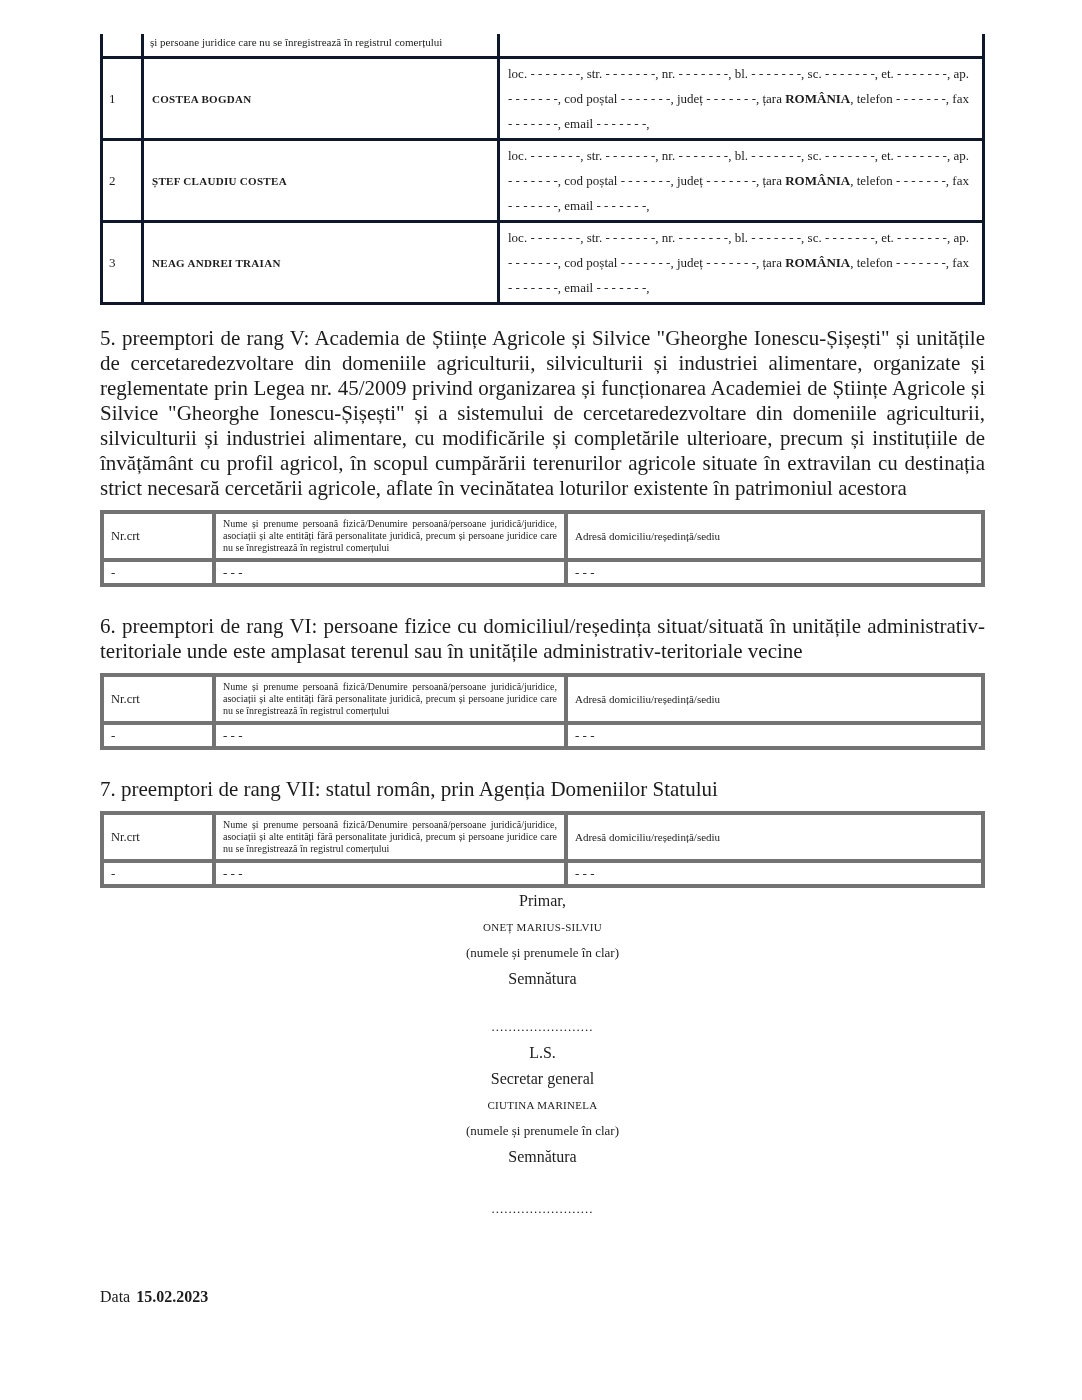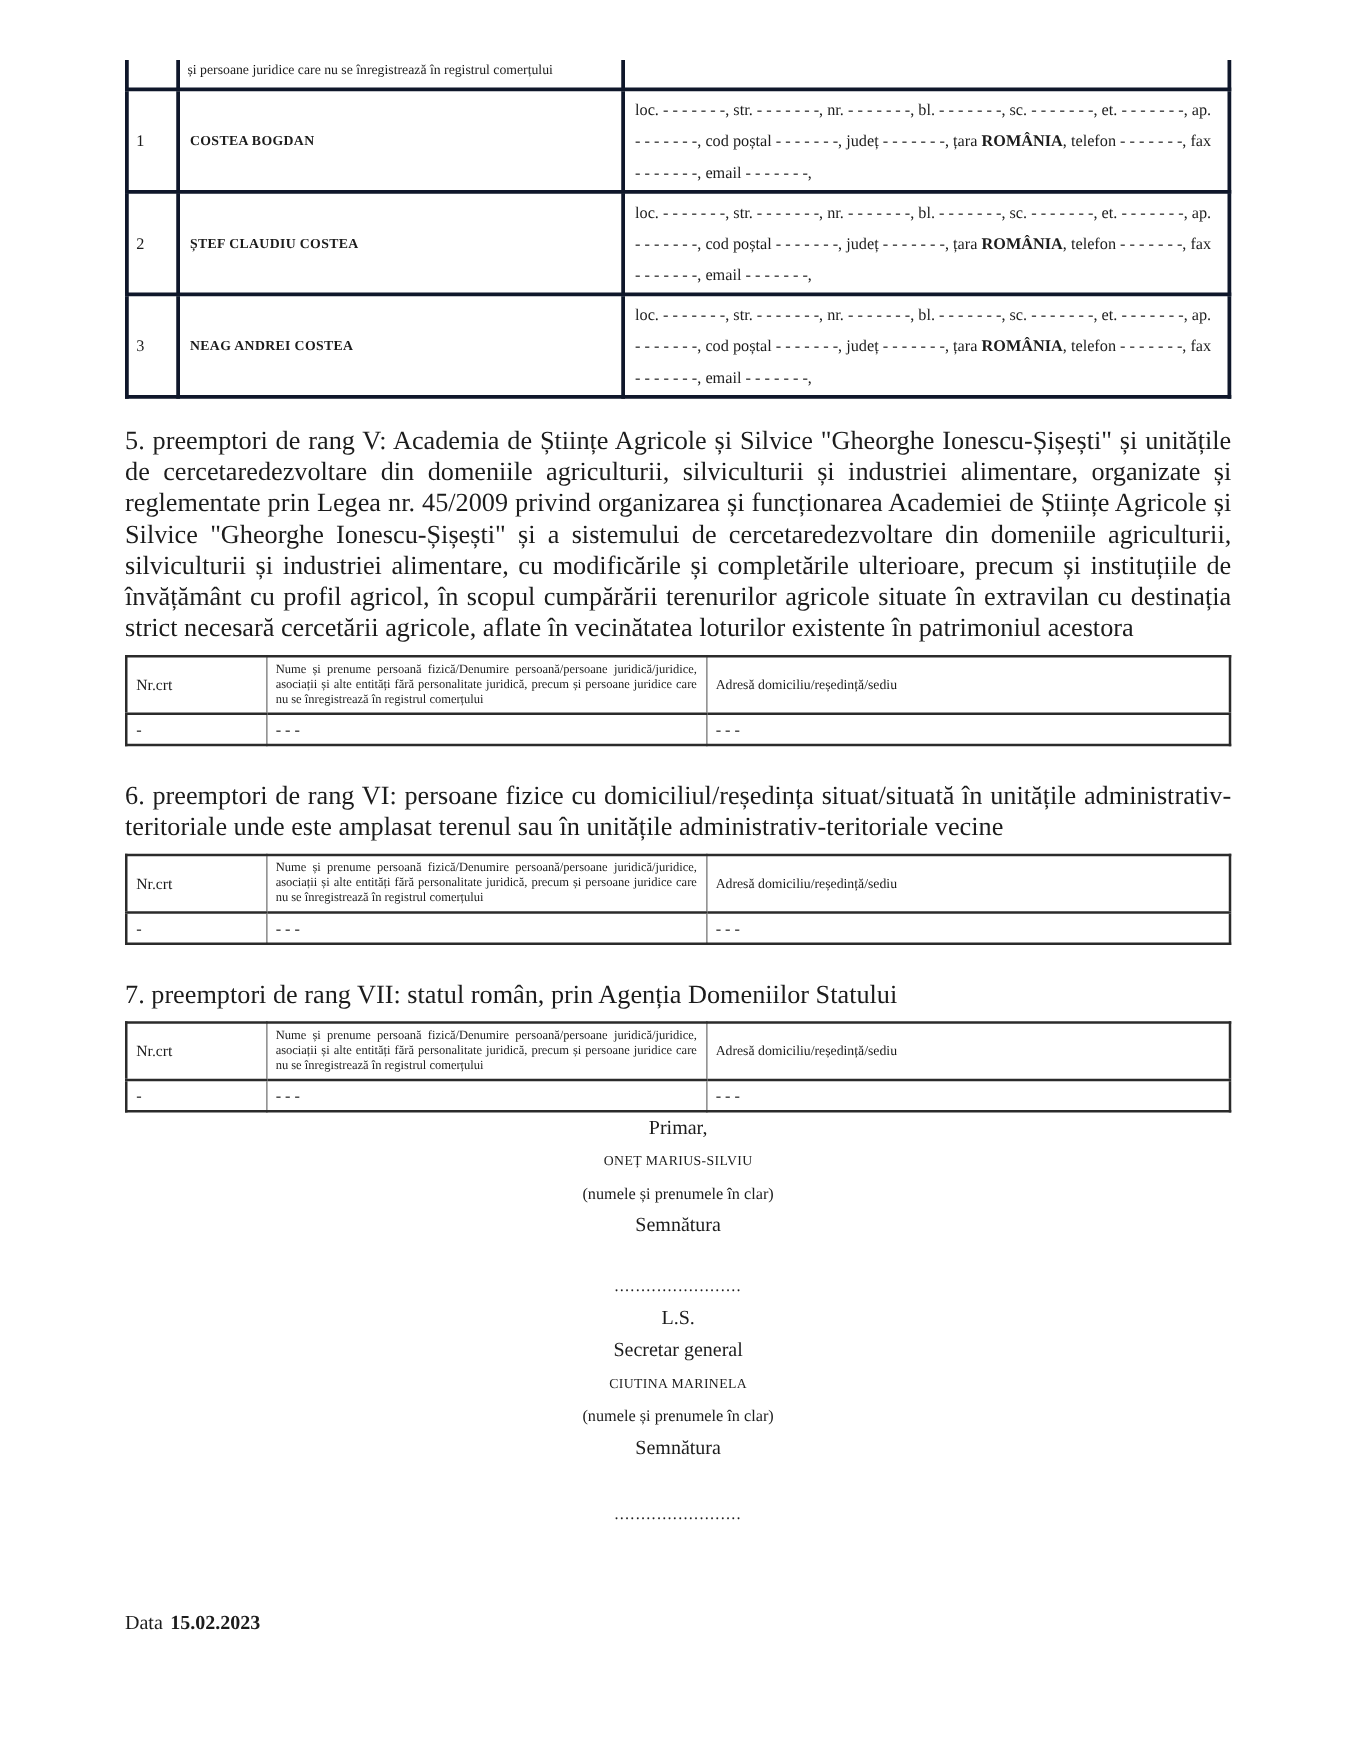--- a/index.html
+++ b/index.html
@@ -4,21 +4,21 @@
 <style>
   html,body{margin:0;padding:0;background:#ffffff;}
   .page{
     position:relative;
     width:1082px;height:1400px;
     background:#ffffff;
     font-family:"Liberation Serif","DejaVu Serif",serif;
     color:#1c1c1c;
     overflow:hidden;
   }
-  .content{padding:48px 97px 0 100px;}
+  .content{padding:34px 97px 0 100px;}
 
   table{border-collapse:collapse;width:100%;table-layout:fixed;}
 
   
   .t-persons{border:2px solid #2b2b2b;border-top:none;}
   .t-persons td{border:3px solid #0f172a;vertical-align:middle;padding:2px 6px;}
   .t-persons tr.carryover td{border-top:none;height:18px;vertical-align:top;}
   .carry-text{font-size:11px;line-height:13px;}
   .col-nr1{width:41px;}
   .col-name1{width:356px;}
@@ -29,21 +29,21 @@
   .b{font-weight:bold;}
 
   
   .para{
     font-size:21px;line-height:25px;text-align:justify;
     margin:21px 0 0 0;
   }
 
   
   .t-empty{border:2px solid #2b2b2b;margin-top:9px;}
-  .t-empty td{border:1px solid #737373;padding:2px 7px;}
+  .t-empty td{border:4px solid #737373;padding:2px 7px;}
   .t-empty tr.hdr td{border-bottom:2px solid #2b2b2b;}
   .col-nr2{width:112px;}
   .col-name2{width:352px;}
   .t-empty .h-nr{font-size:12.5px;vertical-align:middle;}
   .t-empty .h-name{font-size:10px;line-height:12px;text-align:justify;vertical-align:middle;padding:4px 7px;}
   .t-empty .h-addr{font-size:11px;vertical-align:middle;}
   .t-empty tr.hdr{height:46px;}
   .t-empty tr.dash{height:25px;}
   .t-empty tr.dash td{font-size:13px;vertical-align:middle;}
 
@@ -86,21 +86,21 @@
         <td class="cell-name">COSTEA BOGDAN</td>
         <td class="cell-addr"><span>loc. - - - - - - -, str. - - - - - - -, nr. - - - - - - -, bl. - - - - - - -, sc. - - - - - - -, et. - - - - - - -, ap. - - - - - - -, cod poștal - - - - - - -, județ - - - - - - -, țara </span><span class="b">ROMÂNIA</span><span>, telefon - - - - - - -, fax - - - - - - -, email - - - - - - -,</span></td>
       </tr>
       <tr class="person">
         <td class="cell-nr">2</td>
         <td class="cell-name">ȘTEF CLAUDIU COSTEA</td>
         <td class="cell-addr"><span>loc. - - - - - - -, str. - - - - - - -, nr. - - - - - - -, bl. - - - - - - -, sc. - - - - - - -, et. - - - - - - -, ap. - - - - - - -, cod poștal - - - - - - -, județ - - - - - - -, țara </span><span class="b">ROMÂNIA</span><span>, telefon - - - - - - -, fax - - - - - - -, email - - - - - - -,</span></td>
       </tr>
       <tr class="person">
         <td class="cell-nr">3</td>
-        <td class="cell-name">NEAG ANDREI COSTEA</td>
+        <td class="cell-name">NEAG ANDREI TRAIAN</td>
         <td class="cell-addr"><span>loc. - - - - - - -, str. - - - - - - -, nr. - - - - - - -, bl. - - - - - - -, sc. - - - - - - -, et. - - - - - - -, ap. - - - - - - -, cod poștal - - - - - - -, județ - - - - - - -, țara </span><span class="b">ROMÂNIA</span><span>, telefon - - - - - - -, fax - - - - - - -, email - - - - - - -,</span></td>
       </tr>
     </tbody>
       </table>
 
     <p class="para">5. preemptori de rang V: Academia de Științe Agricole și Silvice "Gheorghe Ionescu-Șișești" și unitățile de cercetaredezvoltare din domeniile agriculturii, silviculturii și industriei alimentare, organizate și reglementate prin Legea nr. 45/2009 privind organizarea și funcționarea Academiei de Științe Agricole și Silvice "Gheorghe Ionescu-Șișești" și a sistemului de cercetaredezvoltare din domeniile agriculturii, silviculturii și industriei alimentare, cu modificările și completările ulterioare, precum și instituțiile de învățământ cu profil agricol, în scopul cumpărării terenurilor agricole situate în extravilan cu destinația strict necesară cercetării agricole, aflate în vecinătatea loturilor existente în patrimoniul acestora</p>
 
     <table class="t-empty">
       <colgroup>
           <col class="col-nr2">

